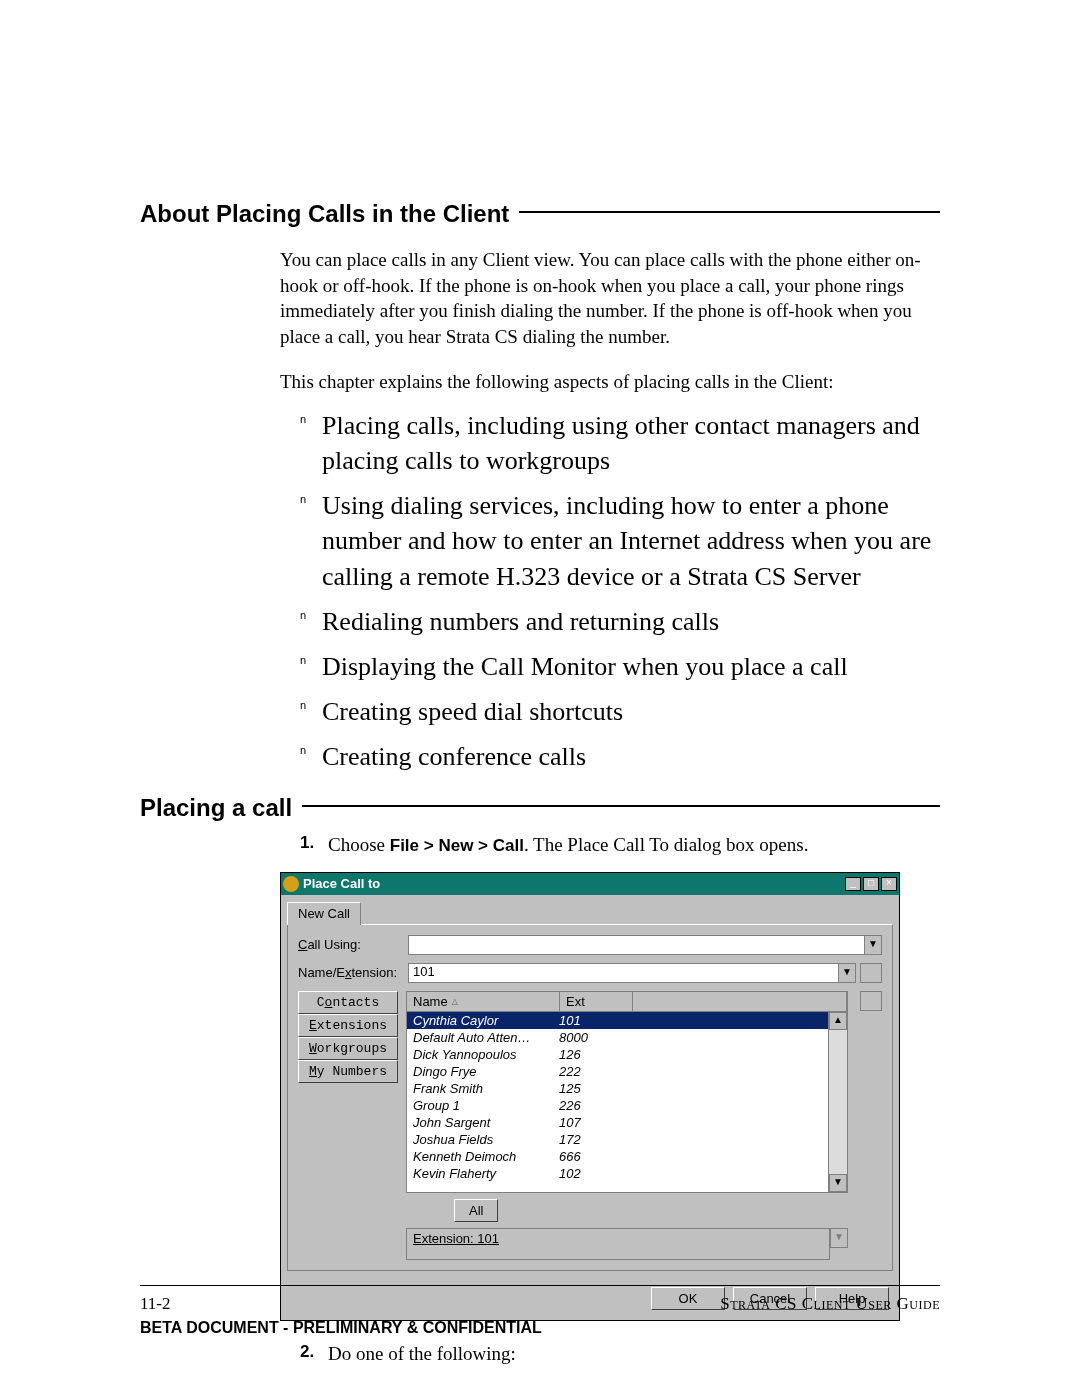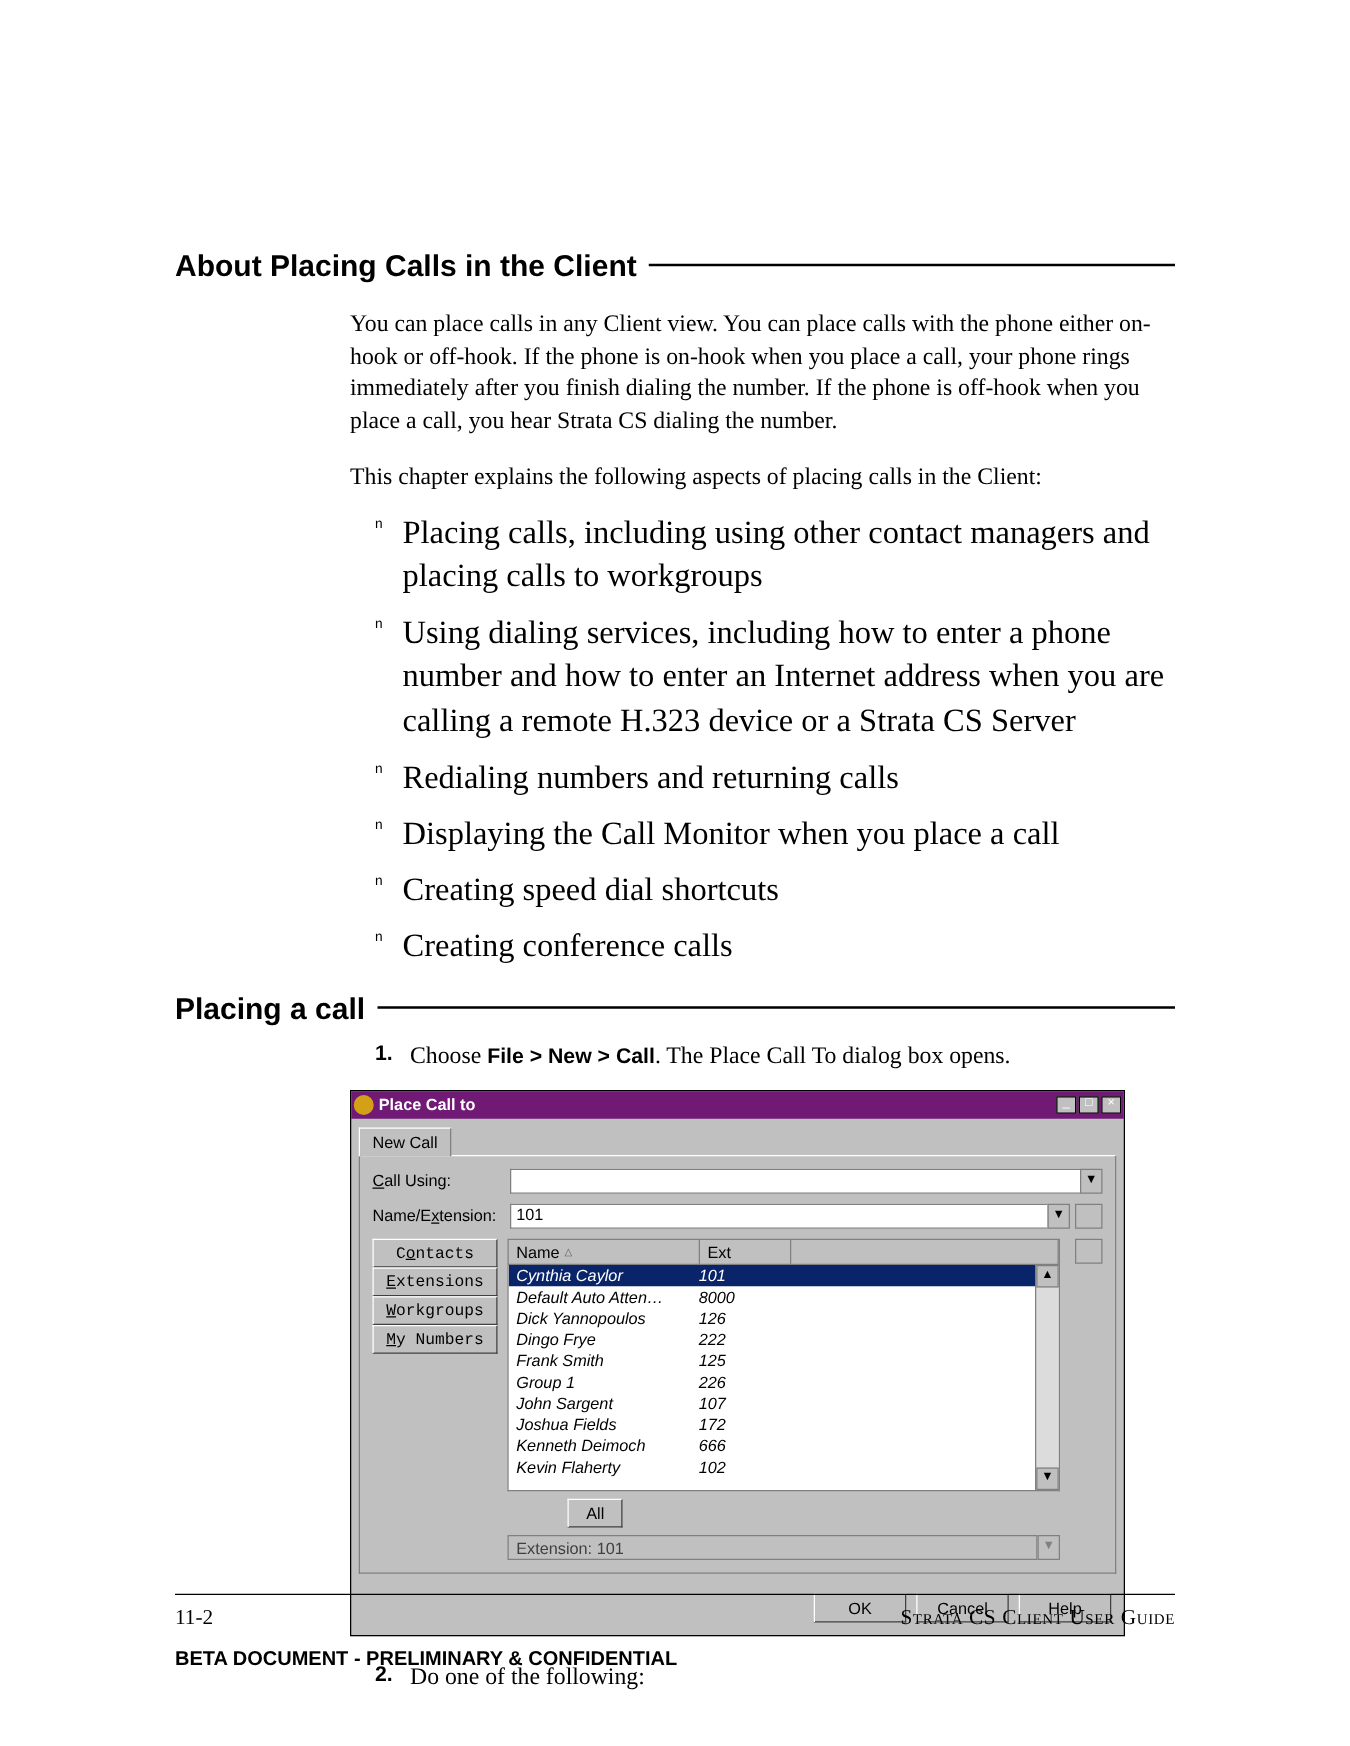--- a/index.html
+++ b/index.html
@@ -91,21 +91,21 @@
     width: 620px;
     font-family: Tahoma, Arial, sans-serif;
     font-size: 13px;
     color: #000;
   }
   .dialog {
     background: #c0c0c0;
     border: 1px solid #000;
   }
   .titlebar {
-    background: #701a75;
+    background: #0f766e;
     color: #fff;
     display: flex;
     align-items: center;
     height: 22px;
     padding: 0 2px;
   }
   .titlebar .app-icon {
     width: 16px; height: 16px;
     background: #d4a017;
     border-radius: 50%;
@@ -296,25 +296,26 @@
     margin-left: 48px;
   }
   .status-row {
     margin-top: 6px;
     display: flex;
   }
   .status-box {
     flex: 1;
     background: #c0c0c0;
     border: 1px solid #808080;
-    color: #404040;
+    color: #000000;
     padding: 2px 6px;
     font-size: 13px;
-    height: 20px;
-    box-sizing: border-box;
+    height: 32px;
+    box-sizing: border-box;
+    text-decoration: underline;
   }
   .status-drop {
     width: 18px; height: 20px;
     background: #c0c0c0;
     border: 1px solid #808080;
     box-sizing: border-box;
     text-align: center;
     line-height: 16px;
     font-size: 10px;
     color: #808080;
@@ -353,21 +354,21 @@
     font-size: 17px;
   }
   .footer-right {
     font-variant: small-caps;
     letter-spacing: 0.5px;
   }
   .footer-bottom {
     font-family: Arial, Helvetica, sans-serif;
     font-weight: bold;
     font-size: 16px;
-    margin-top: 15px;
+    margin-top: 5px;
   }
 </style>
 </head>
 <body>
 
 <div class="page">
 
   <div class="section-heading">
     <span>About Placing Calls in the Client</span>
     <span class="rule"></span>

